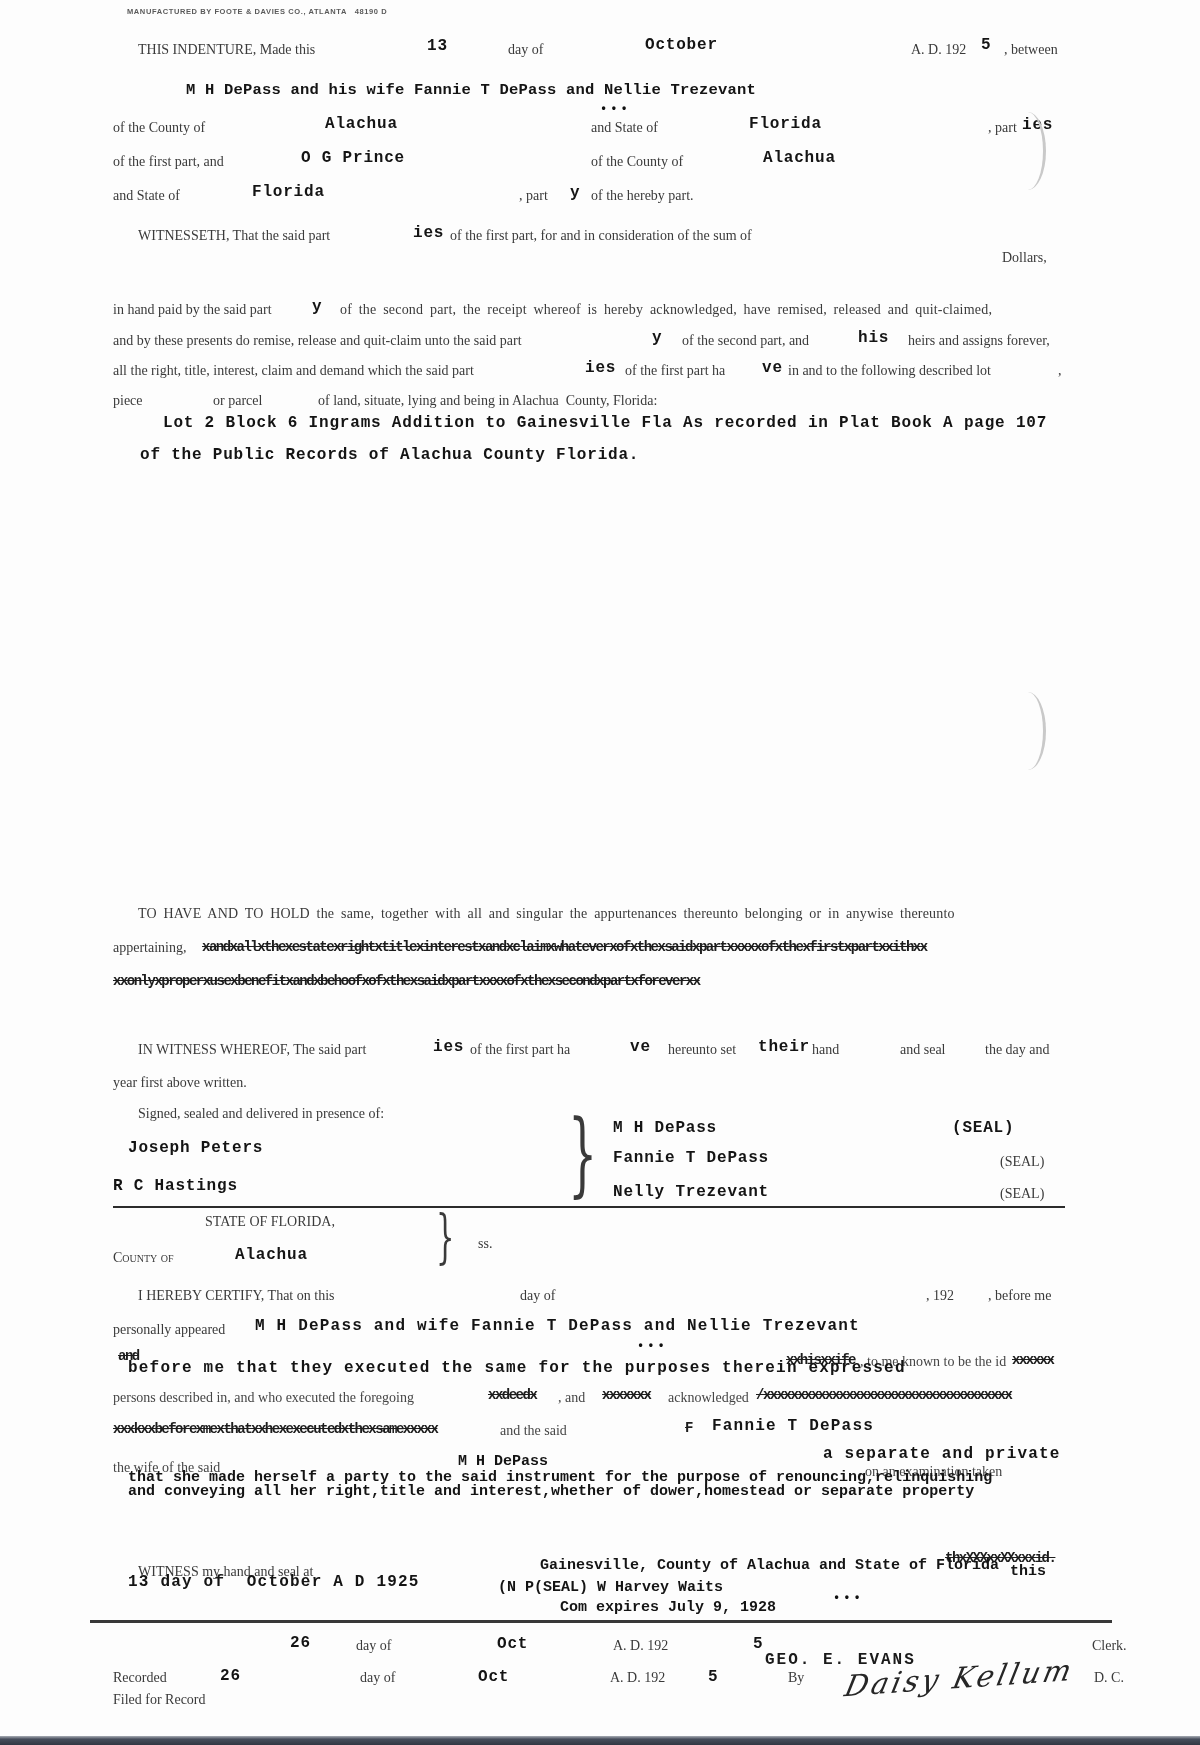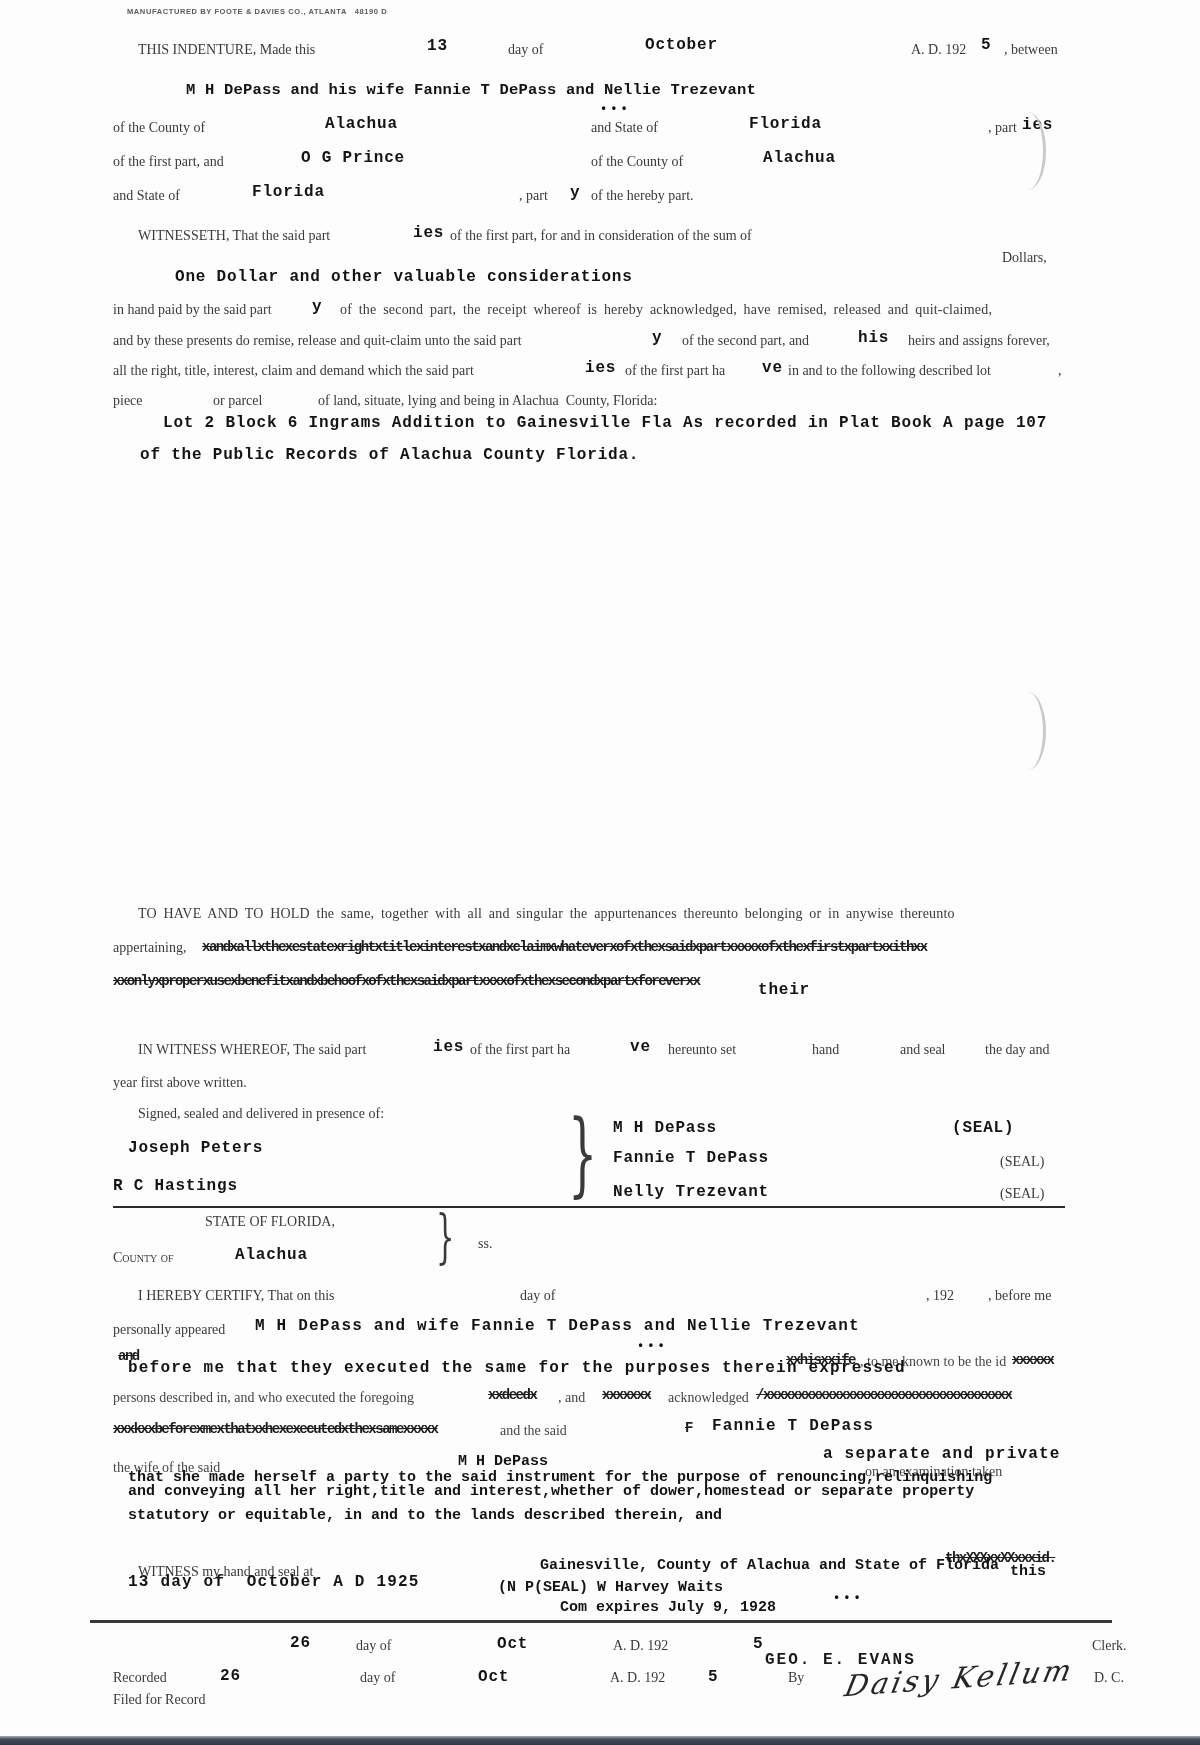--- a/index.html
+++ b/index.html
@@ -70,21 +70,20 @@
   <span class="t serif" style="left:113px;top:186px">and State of</span>
   <span class="t type type-wide" style="left:252px;top:182px">Florida</span>
   <span class="t serif" style="left:519px;top:186px">, part</span>
   <span class="t type type-wide" style="left:570px;top:183px">y</span>
   <span class="t serif" style="left:591px;top:186px">of the hereby part.</span>
 
   <span class="t serif" style="left:138px;top:226px">WITNESSETH, That the said part</span>
   <span class="t type type-wide" style="left:413px;top:223px">ies</span>
   <span class="t serif" style="left:450px;top:226px">of the first part, for and in consideration of the sum of</span>
   <span class="t serif" style="left:1002px;top:248px">Dollars,</span>
-  <span class="t type type-wide" style="left:175px;top:267px">One Dollar and other valuable considerations</span>
 
   <span class="t serif" style="left:113px;top:300px">in hand paid by the said part</span>
   <span class="t type type-wide" style="left:312px;top:297px">y</span>
   <span class="t serif stretch" style="left:340px;top:300px">of the second part, the receipt whereof is hereby acknowledged, have remised, released and quit-claimed,</span>
 
   <span class="t serif" style="left:113px;top:331px">and by these presents do remise, release and quit-claim unto the said part</span>
   <span class="t type type-wide" style="left:652px;top:328px">y</span>
   <span class="t serif" style="left:682px;top:331px">of the second part, and</span>
   <span class="t type type-wide" style="left:858px;top:328px">his</span>
   <span class="t serif" style="left:908px;top:331px">heirs and assigns forever,</span>
@@ -106,21 +105,21 @@
   <span class="t serif stretch" style="left:138px;top:904px">TO HAVE AND TO HOLD the same, together with all and singular the appurtenances thereunto belonging or in anywise thereunto</span>
   <span class="t serif" style="left:113px;top:938px">appertaining,</span>
   <span class="t xstrike" style="left:202px;top:937px">xandxallxthexestatexrightxtitlexinterestxandxclaimxwhateverxofxthexsaidxpartxxxxxofxthexfirstxpartxxithxx</span>
   <span class="t xstrike" style="left:113px;top:971px">xxonlyxproperxusexbenefitxandxbehoofxofxthexsaidxpartxxxxofxthexsecondxpartxforeverxx</span>
 
   <span class="t serif" style="left:138px;top:1040px">IN WITNESS WHEREOF, The said part</span>
   <span class="t type type-wide" style="left:433px;top:1037px">ies</span>
   <span class="t serif" style="left:470px;top:1040px">of the first part ha</span>
   <span class="t type type-wide" style="left:630px;top:1037px">ve</span>
   <span class="t serif" style="left:668px;top:1040px">hereunto set</span>
-  <span class="t type type-wide" style="left:758px;top:980px">their</span>
+  <span class="t type type-wide" style="left:758px;top:1037px">their</span>
   <span class="t serif" style="left:812px;top:1040px">hand</span>
   <span class="t serif" style="left:900px;top:1040px">and seal</span>
   <span class="t serif" style="left:985px;top:1040px">the day and</span>
   <span class="t serif" style="left:113px;top:1073px">year first above written.</span>
 
   <span class="t serif" style="left:138px;top:1104px">Signed, sealed and delivered in presence of:</span>
   <span class="t type type-wide" style="left:128px;top:1138px">Joseph Peters</span>
   <span class="t type type-wide" style="left:113px;top:1176px">R C Hastings</span>
 
   <span class="t brace" style="left:568px;top:1108px;font-size:92px">}</span>
@@ -168,21 +167,20 @@
   <span class="t xstrike" style="left:685px;top:1418px">F</span>
   <span class="t type type-lg" style="left:712px;top:1416px">Fannie T DePass</span>
 
   <span class="t type type-lg" style="left:823px;top:1444px">a separate and private</span>
   <span class="t serif-sm" style="left:858px;top:1462px">, on an examination taken</span>
   <span class="t serif-sm" style="left:113px;top:1458px">the wife of the said</span>
   <span class="t type" style="left:458px;top:1452px">M H DePass</span>
 
   <span class="t type" style="left:128px;top:1468px">that she made herself a party to the said instrument for the purpose of renouncing,relinquishing</span>
   <span class="t type" style="left:128px;top:1482px">and conveying all her right,title and interest,whether of dower,homestead or separate property</span>
-  <span class="t type" style="left:128px;top:1506px">statutory or equitable, in and to the lands described therein, and</span>
 
   <span class="t xstrike type-sm" style="left:945px;top:1548px">thxXXXxxXXxxxid.</span>
   <span class="t serif" style="left:138px;top:1562px">WITNESS my hand and seal at</span>
   <span class="t type" style="left:540px;top:1556px">Gainesville, County of Alachua and State of Florida</span>
   <span class="t type" style="left:1010px;top:1562px">this</span>
   <span class="t type type-lg" style="left:128px;top:1572px">13 day of  October A D 1925</span>
   <span class="t type" style="left:498px;top:1578px">(N P(SEAL) W Harvey Waits</span>
   <span class="t dots" style="left:833px;top:1588px">•••</span>
   <span class="t type" style="left:560px;top:1598px">Com expires July 9, 1928</span>
 

